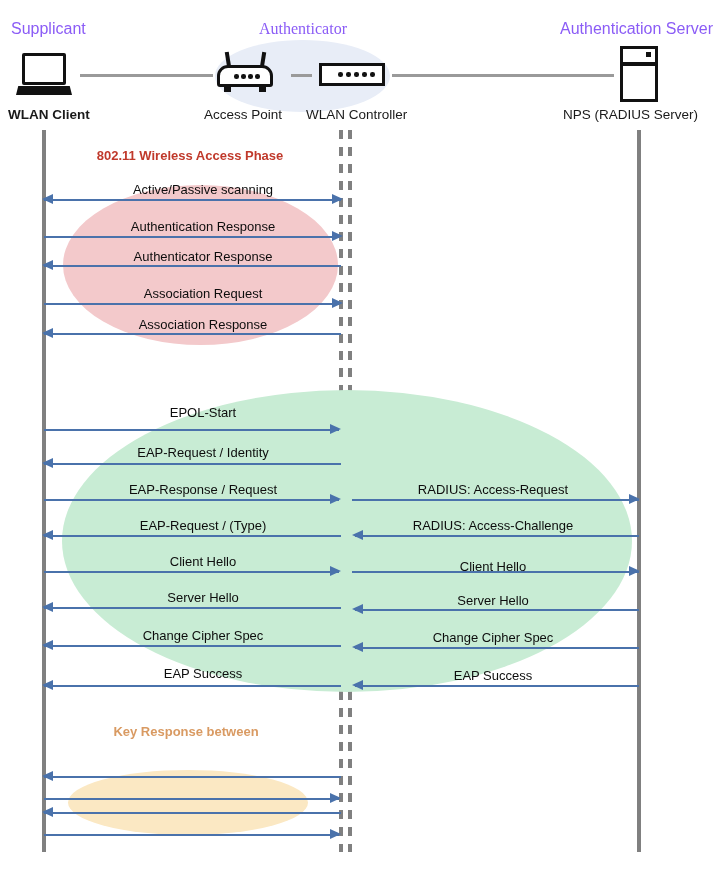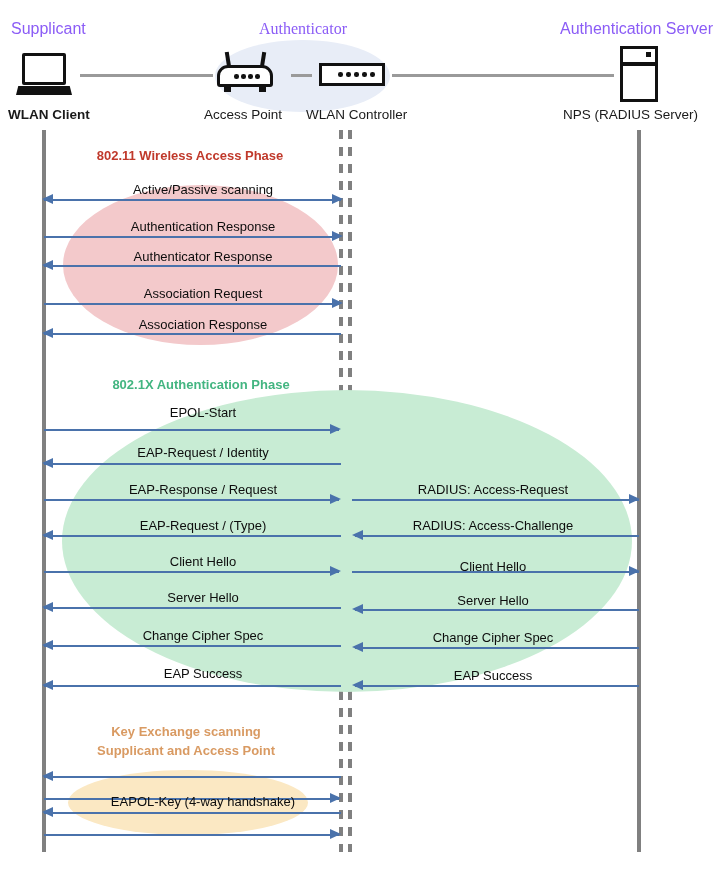--- a/index.html
+++ b/index.html
@@ -241,24 +241,22 @@
   <div class="lifeline-dash" style="left:339px; top:130px; height:722px;"></div>
   <div class="lifeline-dash" style="left:348px; top:130px; height:722px;"></div>
   <div class="lifeline-solid" style="left:637px; top:130px; height:722px;"></div>
 
   <div class="phase-ellipse phase-red" style="left:63px; top:185px; width:275px; height:160px;"></div>
   <div class="phase-ellipse phase-green" style="left:62px; top:390px; width:570px; height:302px;"></div>
   <div class="phase-ellipse phase-orange" style="left:68px; top:770px; width:240px; height:65px;"></div>
 
   <div class="phase-title" style="left:190px; top:146px; transform:translateX(-50%); color:#c0392b;">802.11 Wireless Access Phase</div>
 
-  <div class="phase-title" style="left:201px; top:375px; transform:translateX(-50%); color:#43b581;">802.1X Authentication Phase</div>
-
-  <div class="phase-title" style="left:186px; top:722px; transform:translateX(-50%); color:#d99a62;">Key Exchange scanning</div>
-  <div class="phase-title" style="left:186px; top:741px; transform:translateX(-50%); color:#d99a62;">Supplicant and Access Point</div>
+
+  <div class="phase-title" style="left:186px; top:722px; transform:translateX(-50%); color:#d99a62;">Key Response between</div>
 
   <div class="msg-label" style="left:203px; top:182px;">Active/Passive scanning</div>
   <div class="msg-line" style="left:44px; top:199px; width:297px;"></div>
   <div class="msg-head left" style="left:42px; top:194px;"></div>
   <div class="msg-head right" style="left:332px; top:194px;"></div>
 
   <div class="msg-label" style="left:203px; top:219px;">Authentication Response</div>
   <div class="msg-line" style="left:44px; top:236px; width:295px;"></div>
   <div class="msg-head right" style="left:332px; top:231px;"></div>
 
@@ -329,20 +327,19 @@
   <div class="msg-label" style="left:493px; top:668px;">EAP Success</div>
   <div class="msg-line" style="left:355px; top:685px; width:284px;"></div>
   <div class="msg-head left" style="left:352px; top:680px;"></div>
 
   <div class="msg-line" style="left:44px; top:776px; width:297px;"></div>
   <div class="msg-head left" style="left:42px; top:771px;"></div>
 
   <div class="msg-line" style="left:44px; top:798px; width:295px;"></div>
   <div class="msg-head right" style="left:330px; top:793px;"></div>
 
-  <div class="msg-label" style="left:203px; top:794px;">EAPOL-Key (4-way handshake)</div>
   <div class="msg-line" style="left:44px; top:812px; width:297px;"></div>
   <div class="msg-head left" style="left:42px; top:807px;"></div>
 
   <div class="msg-line" style="left:44px; top:834px; width:295px;"></div>
   <div class="msg-head right" style="left:330px; top:829px;"></div>
 
 </div>
 
 </body></html>

